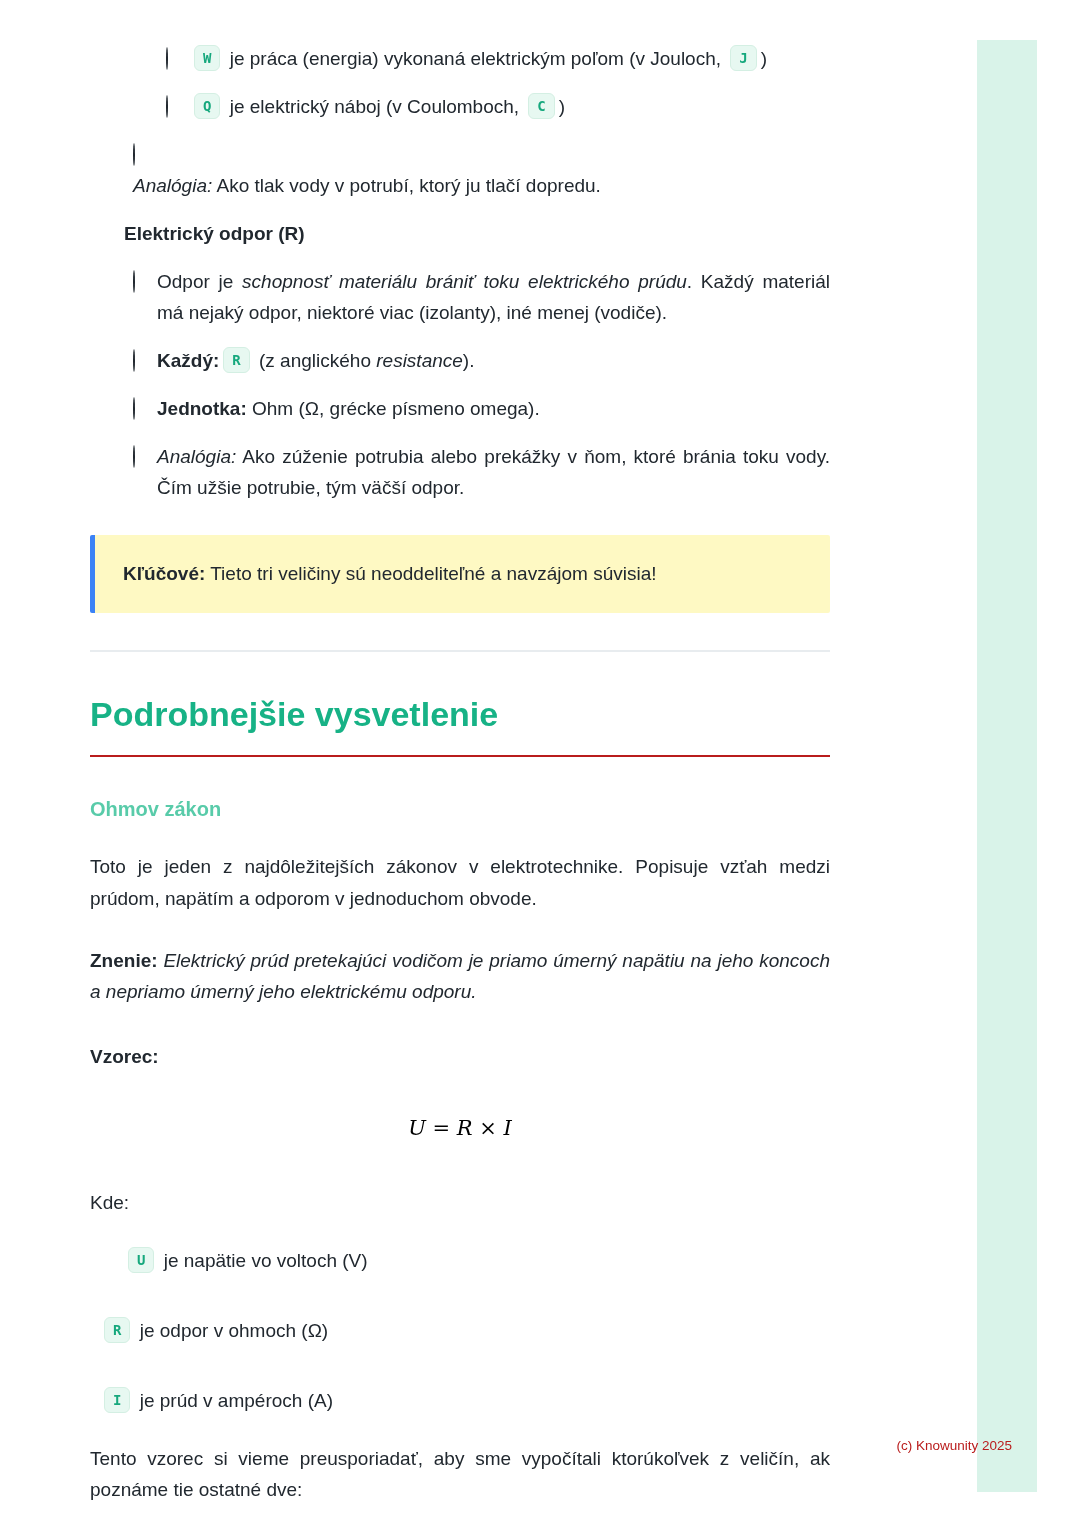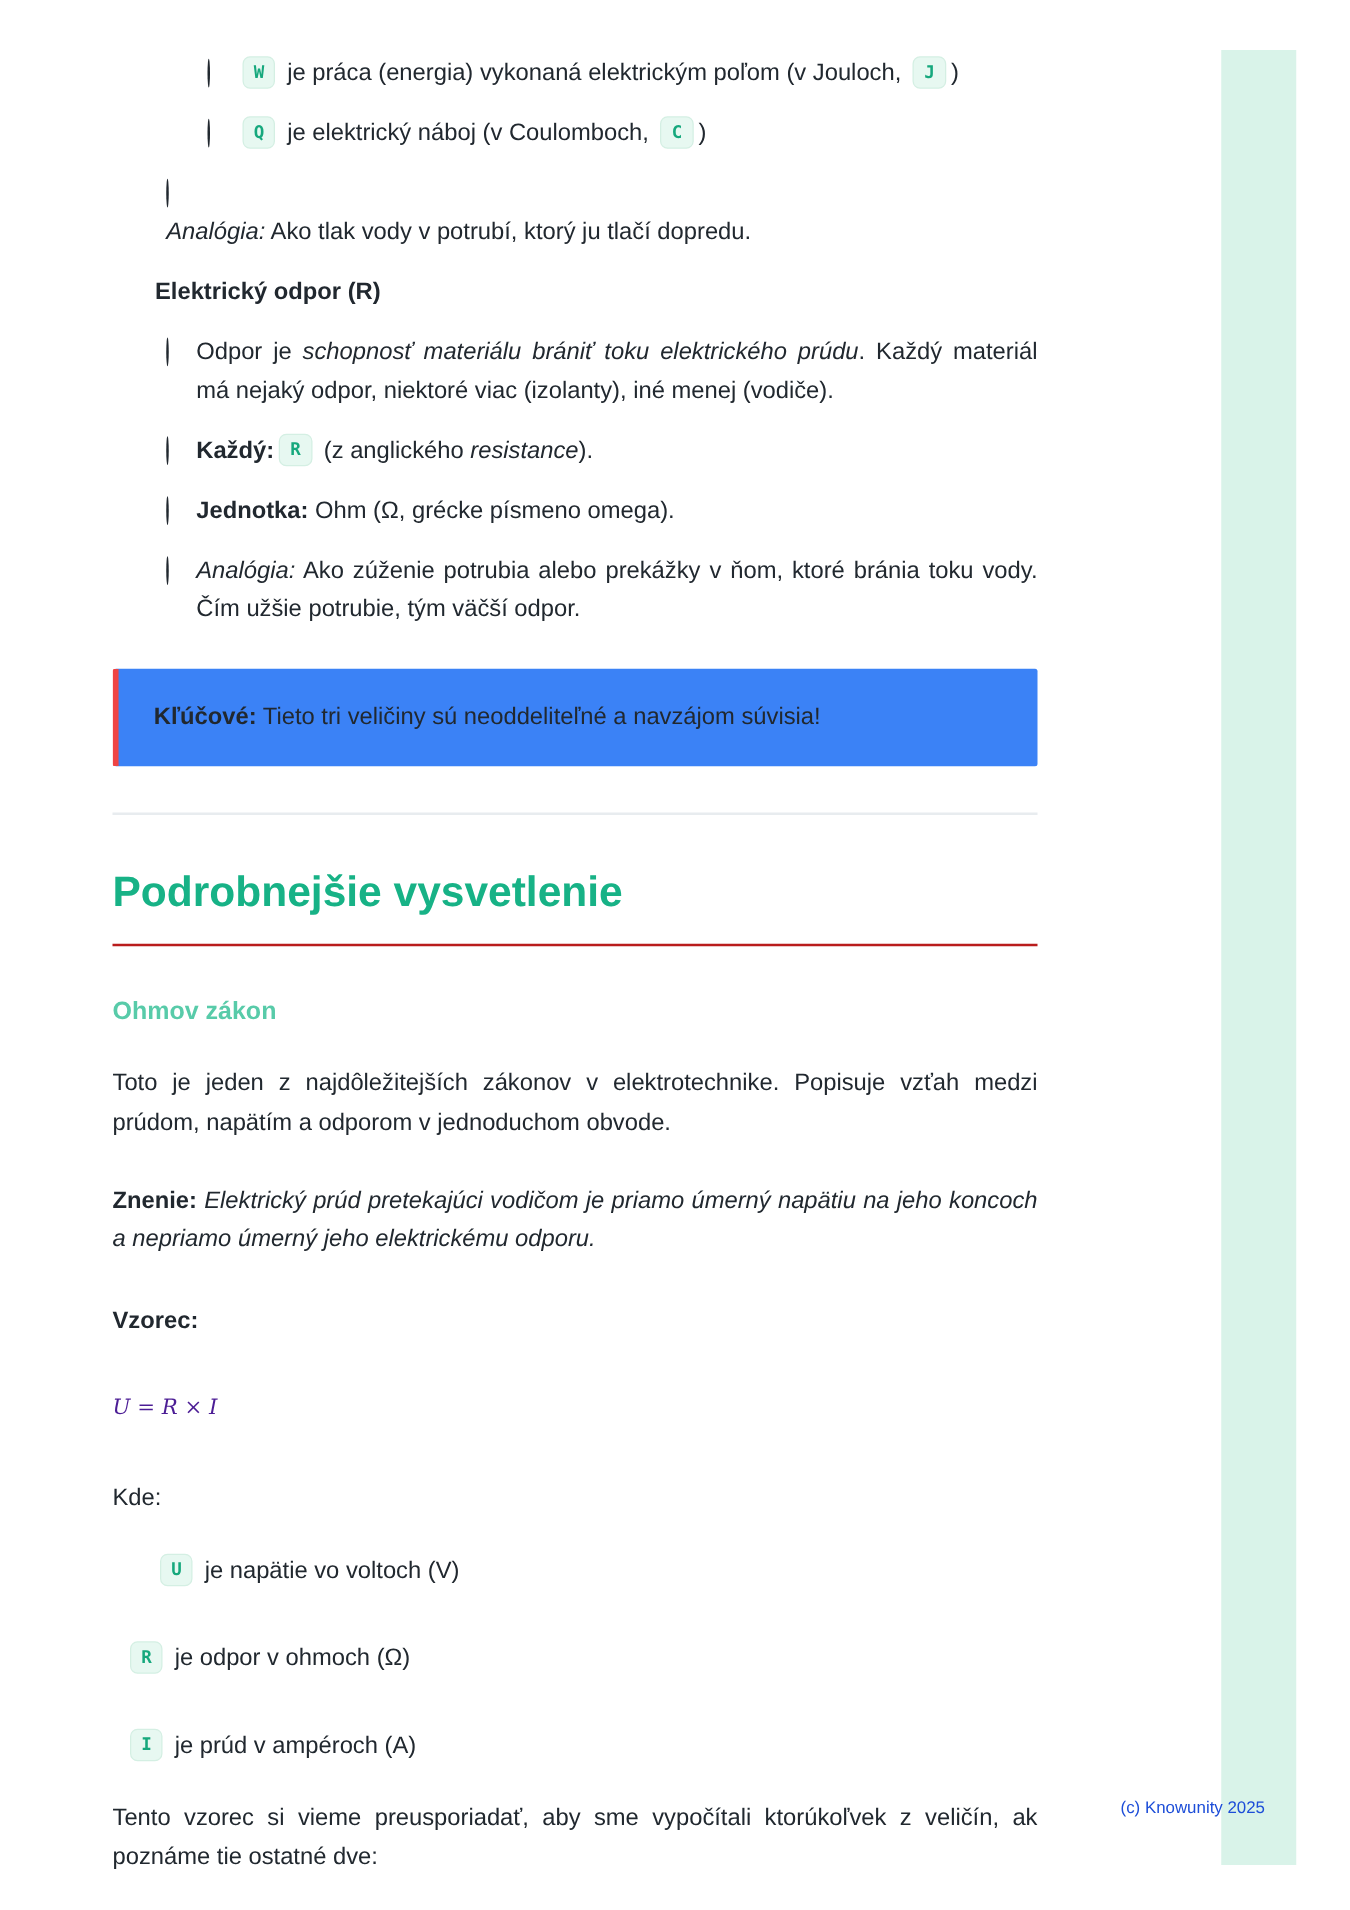--- a/index.html
+++ b/index.html
@@ -50,22 +50,22 @@
     position:relative; top:-2px;
   }
   b { font-weight:700; }
   .it { font-style:italic; }
   .just { text-align:justify; text-align-last:left; }
   .gap-analogy1 { margin-top:23px;flex-direction:column; }
   .gap-heading1 { margin-top:27px; }
   .gap-sublist { margin-top:23px; }
   .callout {
     margin-top:31px;
-    background:#3b82f6;
-    border-left:5px solid #ef4444;
+    background:#fef9c3;
+    border-left:5px solid #3b82f6;
     border-radius:2px;
     padding:25px 28px;
     line-height:1.5;
   }
   .divider { margin-top:37px; border-top:2px solid #e8ecef; }
   h1 {
     margin-top:43px;
     font-size:34px; font-weight:700;
     color:#17b286;
     padding-bottom:21px;
@@ -75,32 +75,33 @@
     margin-top:41px;
     font-size:20px; font-weight:700;
     color:#58cba9;
   }
   p { line-height:1.65; }
   .p1 { margin-top:30px; }
   .p-znenie { margin-top:31px; }
   .p-vzorec { margin-top:33px; }
   .formula {
     margin-top:44px;
+    text-align:center;
     font-family:"DejaVu Serif", serif;
-    font-size:17px;
-    color:#4c1d95;
+    font-size:21px;
+    color:#000000;
   }
   .formula .var { font-style:italic; }
   .p-kde { margin-top:47px; }
   .vlist { margin-top:28px; }
   .vlist .li + .li { margin-top:15px;flex-direction:column; }
   .p-last { margin-top:26px; }
   .footer {
     position:absolute; top:1438px; right:68px;
-    font-size:13.5px; color:#1d4ed8;
+    font-size:13.5px; color:#b91c1c;
     z-index:2;
   }
 </style>
 </head>
 <body>
 
 <div class="side-strip"></div>
 
 <div class="content">
 

